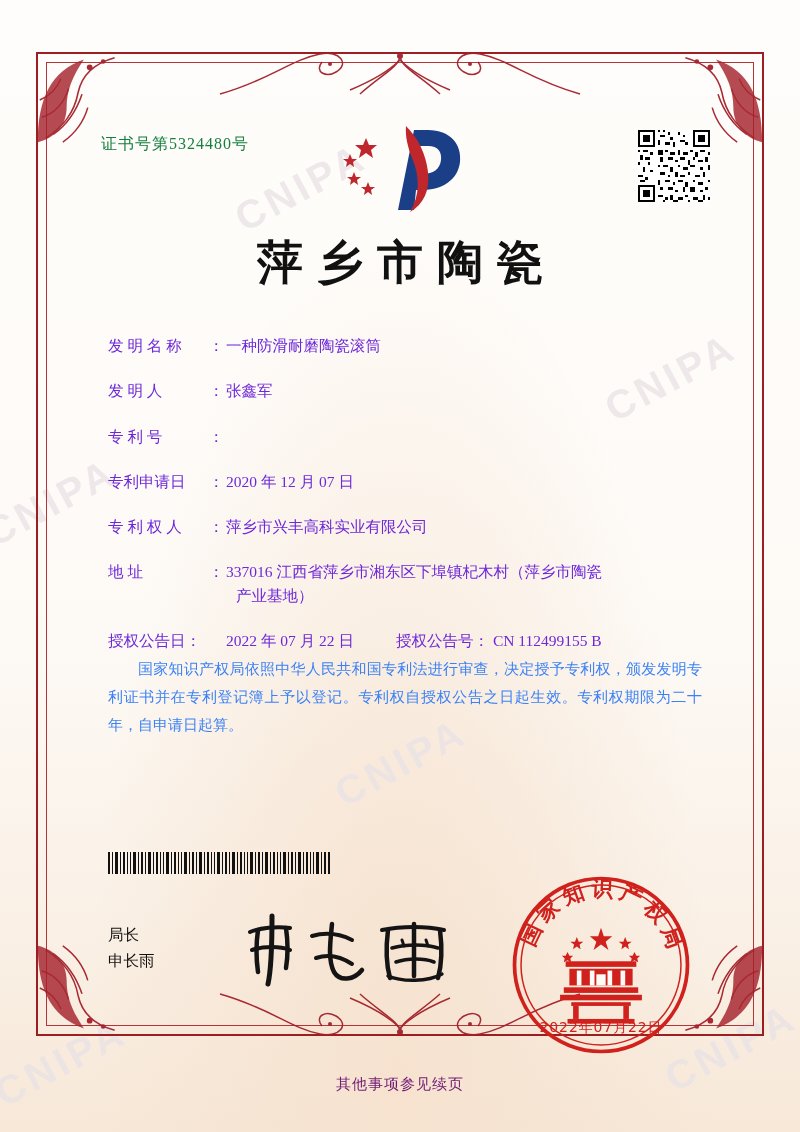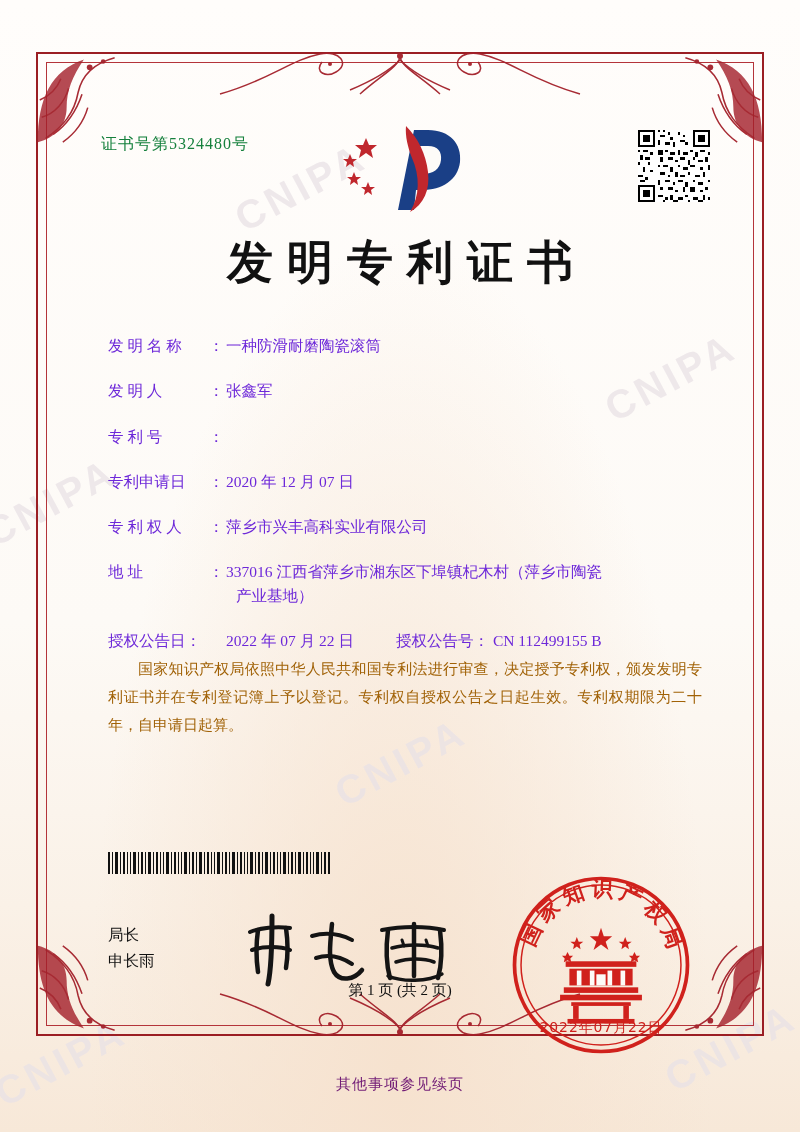--- a/index.html
+++ b/index.html
@@ -172,21 +172,21 @@
   .inline-gap { width: 42px; flex: 0 0 42px; }
 
   
   .paragraphs {
     position: absolute;
     left: 62px;
     right: 52px;
     top: 594px;
     font-size: 15px;
     line-height: 1.85;
-    color: #a16207;
+    color: #3b82f6;
     text-align: justify;
   }
   .paragraphs p {
     margin: 0 0 2px 0;
     text-indent: 2em;
   }
 
   
   .barcode {
     position: absolute;
@@ -458,21 +458,21 @@
           <rect x="26" y="26" width="1" height="2"></rect>
             <rect x="28" y="27" width="1" height="1"></rect>
           <rect x="10" y="28" width="1" height="1"></rect>
             <rect x="14" y="28" width="2" height="1"></rect>
           <rect x="20" y="28" width="1" height="1"></rect>
             <rect x="24" y="28" width="2" height="1"></rect>
         </g>
       </svg>
     </div>
 
-    <div class="title">发明专利证书</div>
+    <div class="title">萍乡市陶瓷</div>
 
     <div class="fields">
 
       <div class="field-row">
         <span class="field-label spread">
           <span>发 明 名 称</span>
           <span class="field-colon">：</span>
         </span>
         <span class="field-value">一种防滑耐磨陶瓷滚筒</span>
       </div>
@@ -673,18 +673,17 @@
           <path id="sealArcTop" d="M 100,100 m -74,0 a 74,74 0 1,1 148,0" fill="none"></path>
         </defs>
         <text font-family="'DejaVu Serif','Liberation Serif',serif" font-size="23" font-weight="bold" fill="#d0211c" letter-spacing="6">
           <textPath href="#sealArcTop" startOffset="8%">国家知识产权局</textPath>
         </text>
 
         <text x="100" y="172" text-anchor="middle" font-family="'DejaVu Sans','Liberation Sans',sans-serif" font-size="15" fill="#d0211c" letter-spacing="1">2022年07月22日</text>
       </svg>
     </div>
 
-    <div class="page-num">第 1 页 (共 2 页)</div>
 
   </div>
 
   <div class="bottom-note">其他事项参见续页</div>
 </div>
 
 </body></html>

